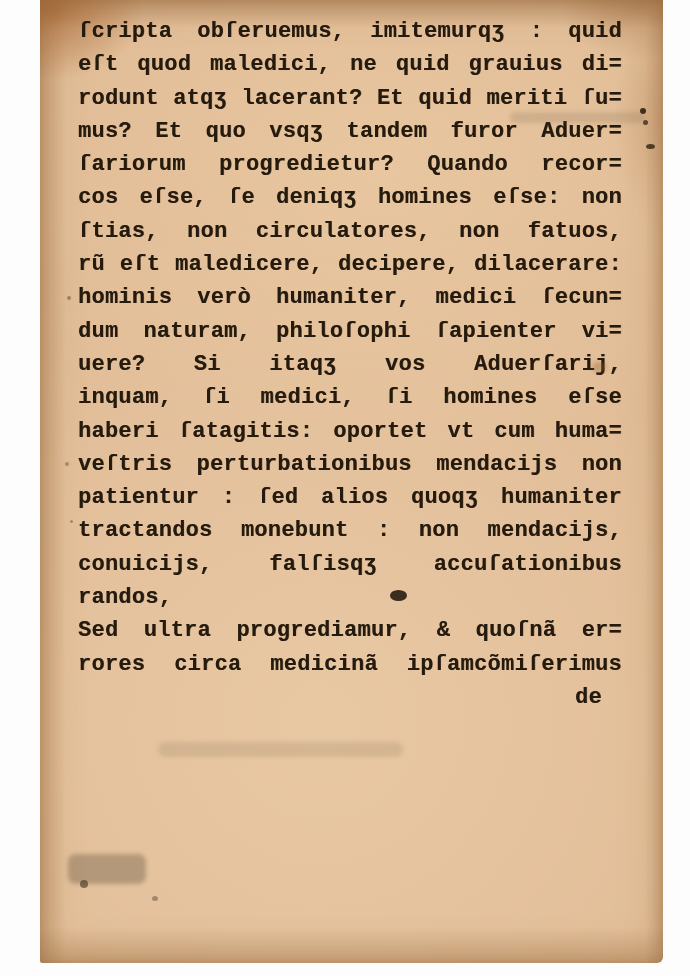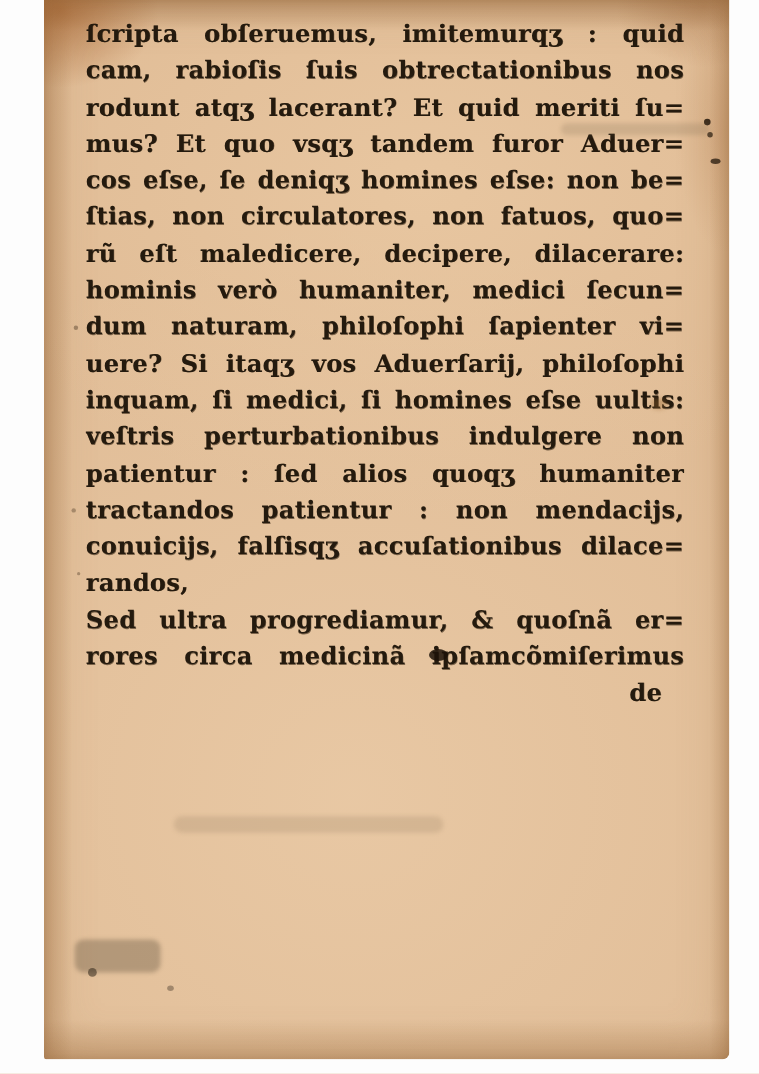--- a/index.html
+++ b/index.html
@@ -17,20 +17,21 @@
       radial-gradient(80px 55px at 600px 6px,  rgba(146,92,48,.35), rgba(146,92,48,0) 100%),
       radial-gradient(45px 110px at 620px 120px, rgba(186,136,92,.35), rgba(186,136,92,0) 100%),
       linear-gradient(180deg, rgba(136,88,44,.40), rgba(136,88,44,0) 28px),
       linear-gradient(90deg,  rgba(146,98,52,.32), rgba(146,98,52,0) 26px),
       linear-gradient(270deg, rgba(146,98,52,.28), rgba(146,98,52,0) 18px),
       linear-gradient(0deg,   rgba(146,98,52,.30), rgba(146,98,52,0) 36px),
       radial-gradient(420px 300px at 55% 18%, rgba(238,206,168,.55), rgba(238,206,168,0) 100%),
       radial-gradient(520px 520px at 45% 75%, rgba(242,214,180,.45), rgba(242,214,180,0) 100%);
     box-shadow: inset 0 0 46px rgba(148,100,54,.30), inset 0 0 8px rgba(140,95,50,.25);
     border-radius:0 0 6px 2px;
+    font-family:Liberation Mono, monospace;
   }
   .textblock{position:absolute;left:38px;top:15px;width:544px;}
   .line{
     height:33.3px;overflow:hidden;
     font-size:22px;line-height:33.3px;font-weight:700;
     color:#241a0e;letter-spacing:.25px;
     text-align:justify;text-align-last:justify;
     text-shadow:.4px .4px .6px rgba(38,24,8,.55);
   }
   .line.short{text-align-last:left;}
@@ -41,33 +42,35 @@
   .dot{border-radius:50%;}
 </style>
 </head>
 <body>
 
 <div class="scan">
   <div class="page">
 
     <div class="textblock">
       <div class="line">ſcripta obſeruemus, imitemurqʒ : quid</div>
-      <div class="line">cam, rabioſis ſuis obtrectationibus nos</div>
+      <div class="line">eſt quod maledici, ne quid grauius di=</div>
       <div class="line">rodunt atqʒ lacerant? Et quid meriti ſu=</div>
       <div class="line">mus? Et quo vsqʒ tandem furor Aduer=</div>
+      <div class="line">ſariorum progredietur? Quando recor=</div>
       <div class="line">cos eſse, ſe deniqʒ homines eſse: non be=</div>
       <div class="line">ſtias, non circulatores, non fatuos, quo=</div>
       <div class="line">rũ eſt maledicere, decipere, dilacerare:</div>
       <div class="line">hominis verò humaniter, medici ſecun=</div>
       <div class="line">dum naturam, philoſophi ſapienter vi=</div>
       <div class="line">uere? Si itaqʒ vos Aduerſarij, philoſophi</div>
       <div class="line">inquam, ſi medici, ſi homines eſse uultis:</div>
-      <div class="line">veſtris perturbationibus indulgere non</div>
+      <div class="line">haberi ſatagitis: oportet vt cum huma=</div>
+      <div class="line">veſtris perturbationibus mendacijs non</div>
       <div class="line">patientur : ſed alios quoqʒ humaniter</div>
-      <div class="line">tractandos patientur : non mendacijs,</div>
+      <div class="line">tractandos monebunt : non mendacijs,</div>
       <div class="line">conuicijs, falſisqʒ accuſationibus dilace=</div>
       <div class="line short">randos,</div>
       <div class="line">Sed ultra progrediamur, &amp; quoſnã er=</div>
       <div class="line">rores circa medicinã ipſamcõmiſerimus</div>
       <div class="line catchword">de</div>
     </div>
 
     <div class="mark dot" style="left:600px;top:108px;width:6px;height:6px;background:rgba(35,24,12,.85);"></div>
     <div class="mark dot" style="left:603px;top:120px;width:5px;height:5px;background:rgba(35,24,12,.7);"></div>
     <div class="mark dot" style="left:606px;top:144px;width:9px;height:5px;background:rgba(35,24,12,.75);"></div>

